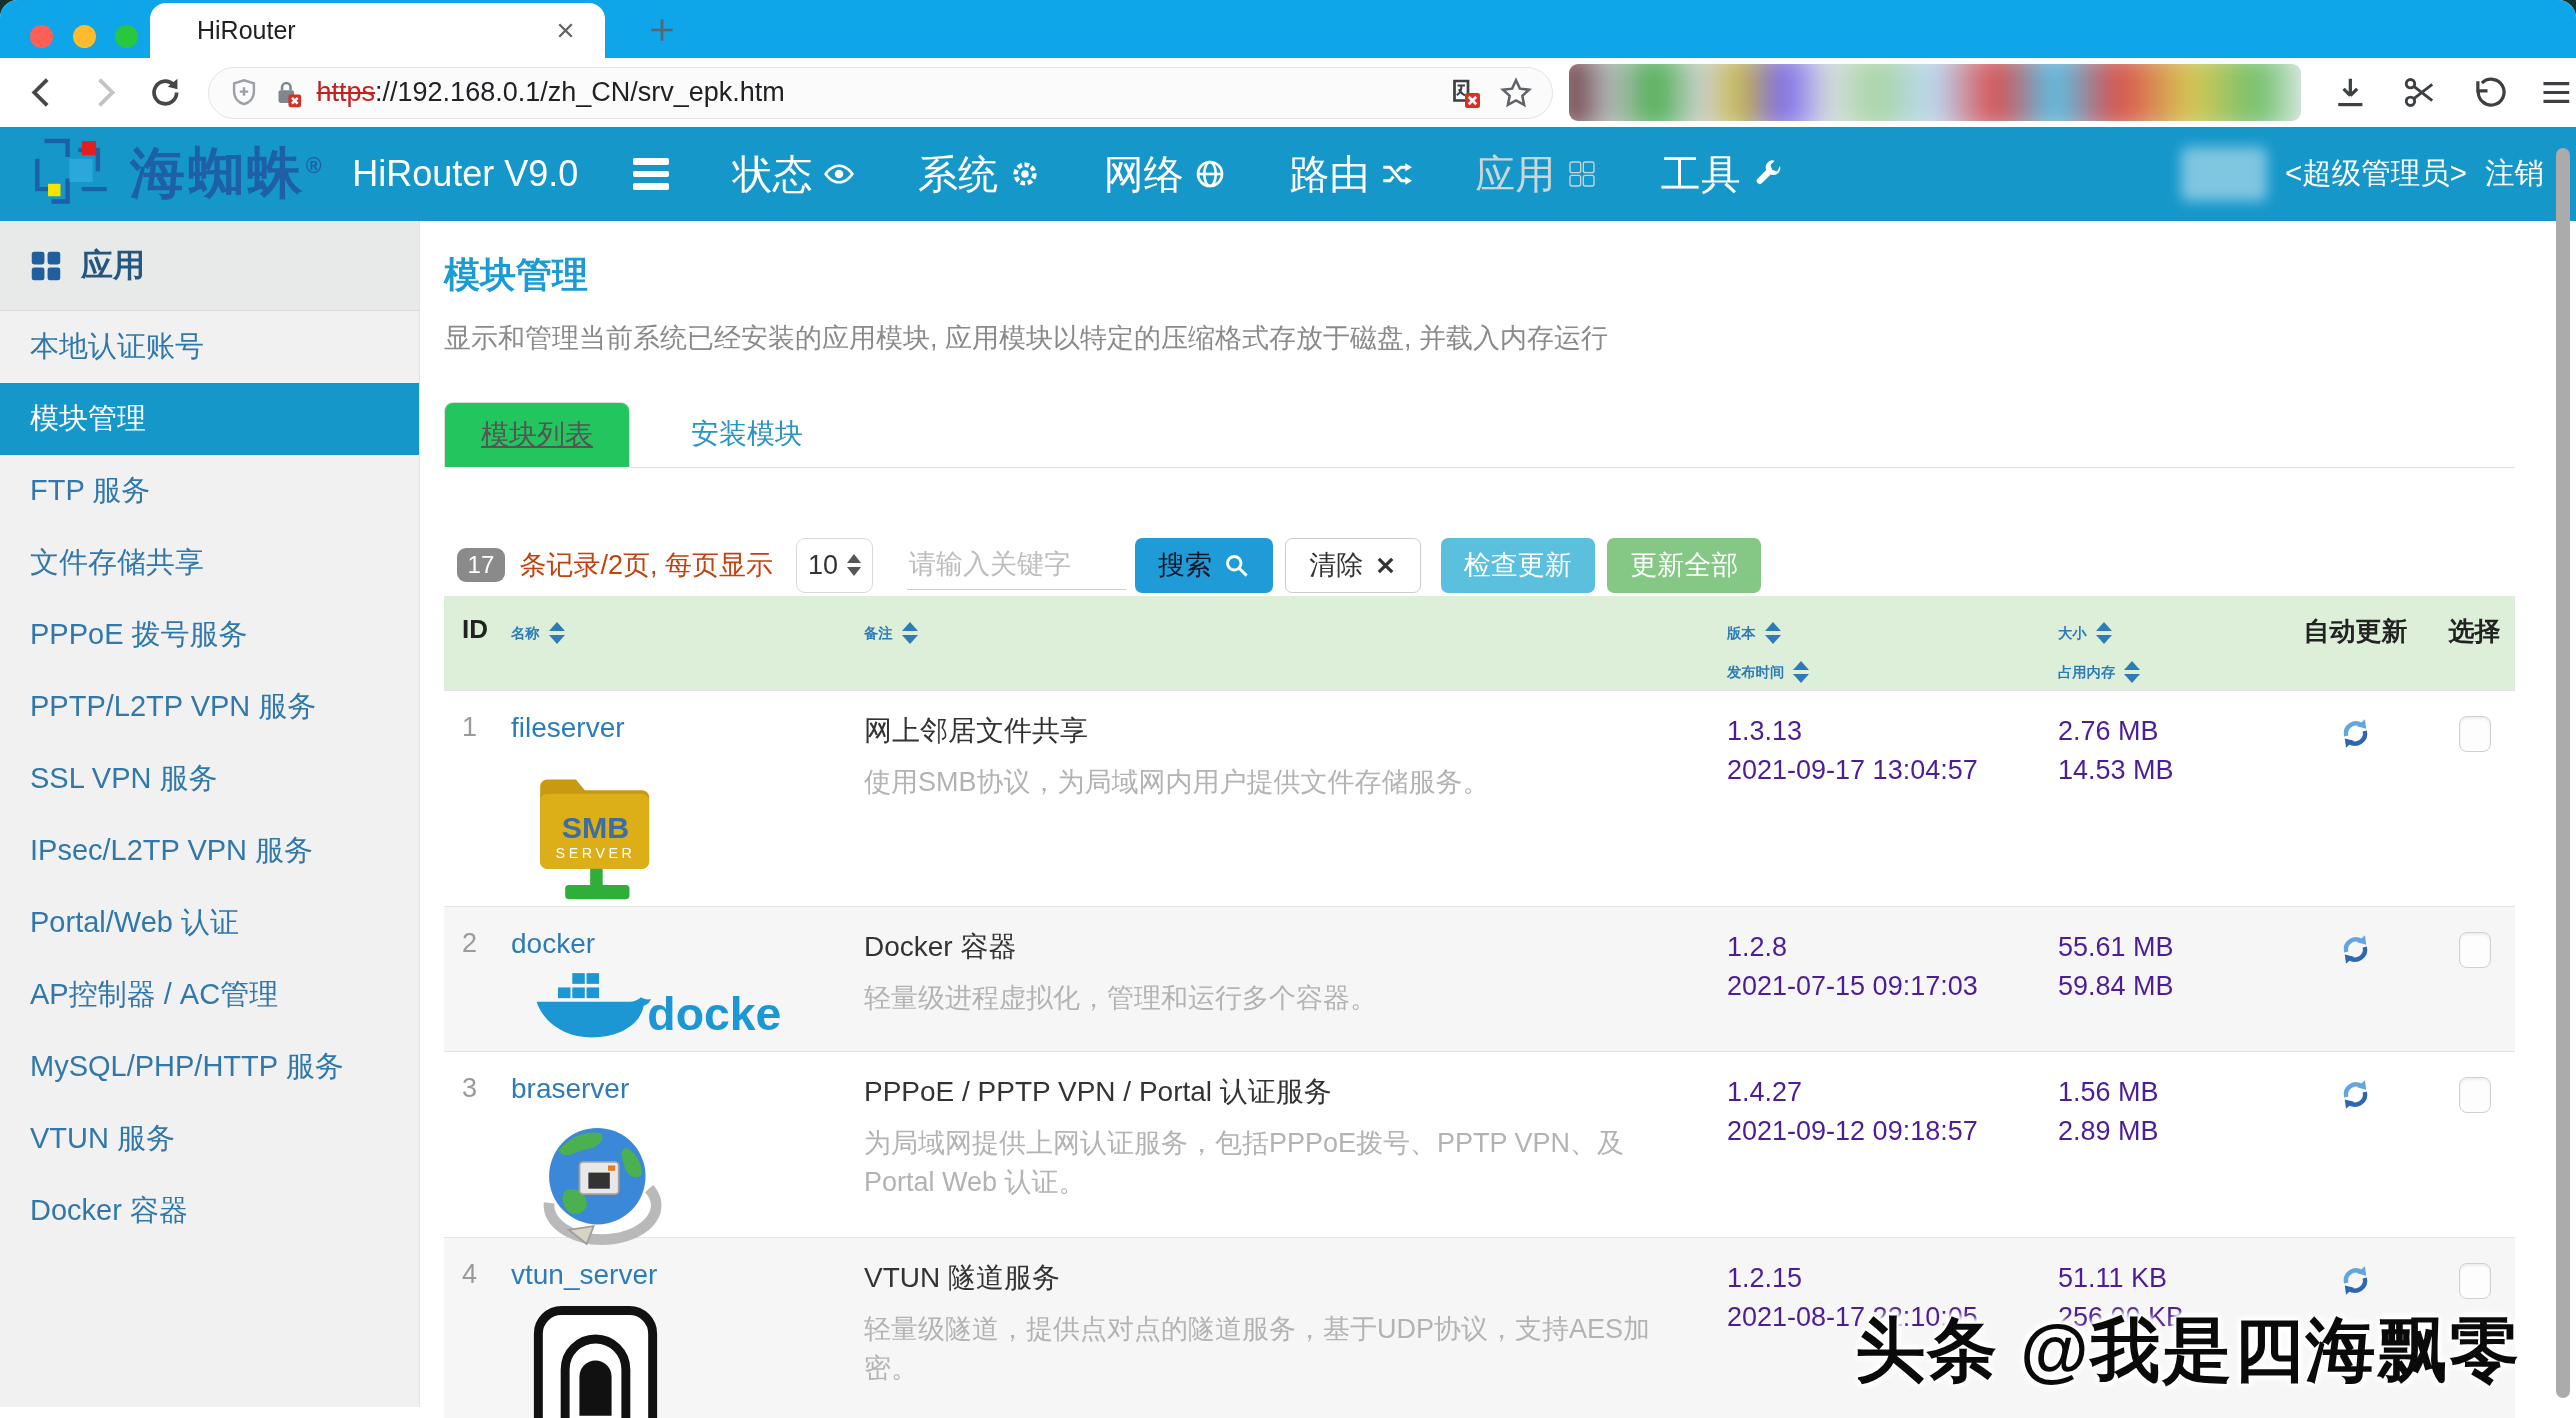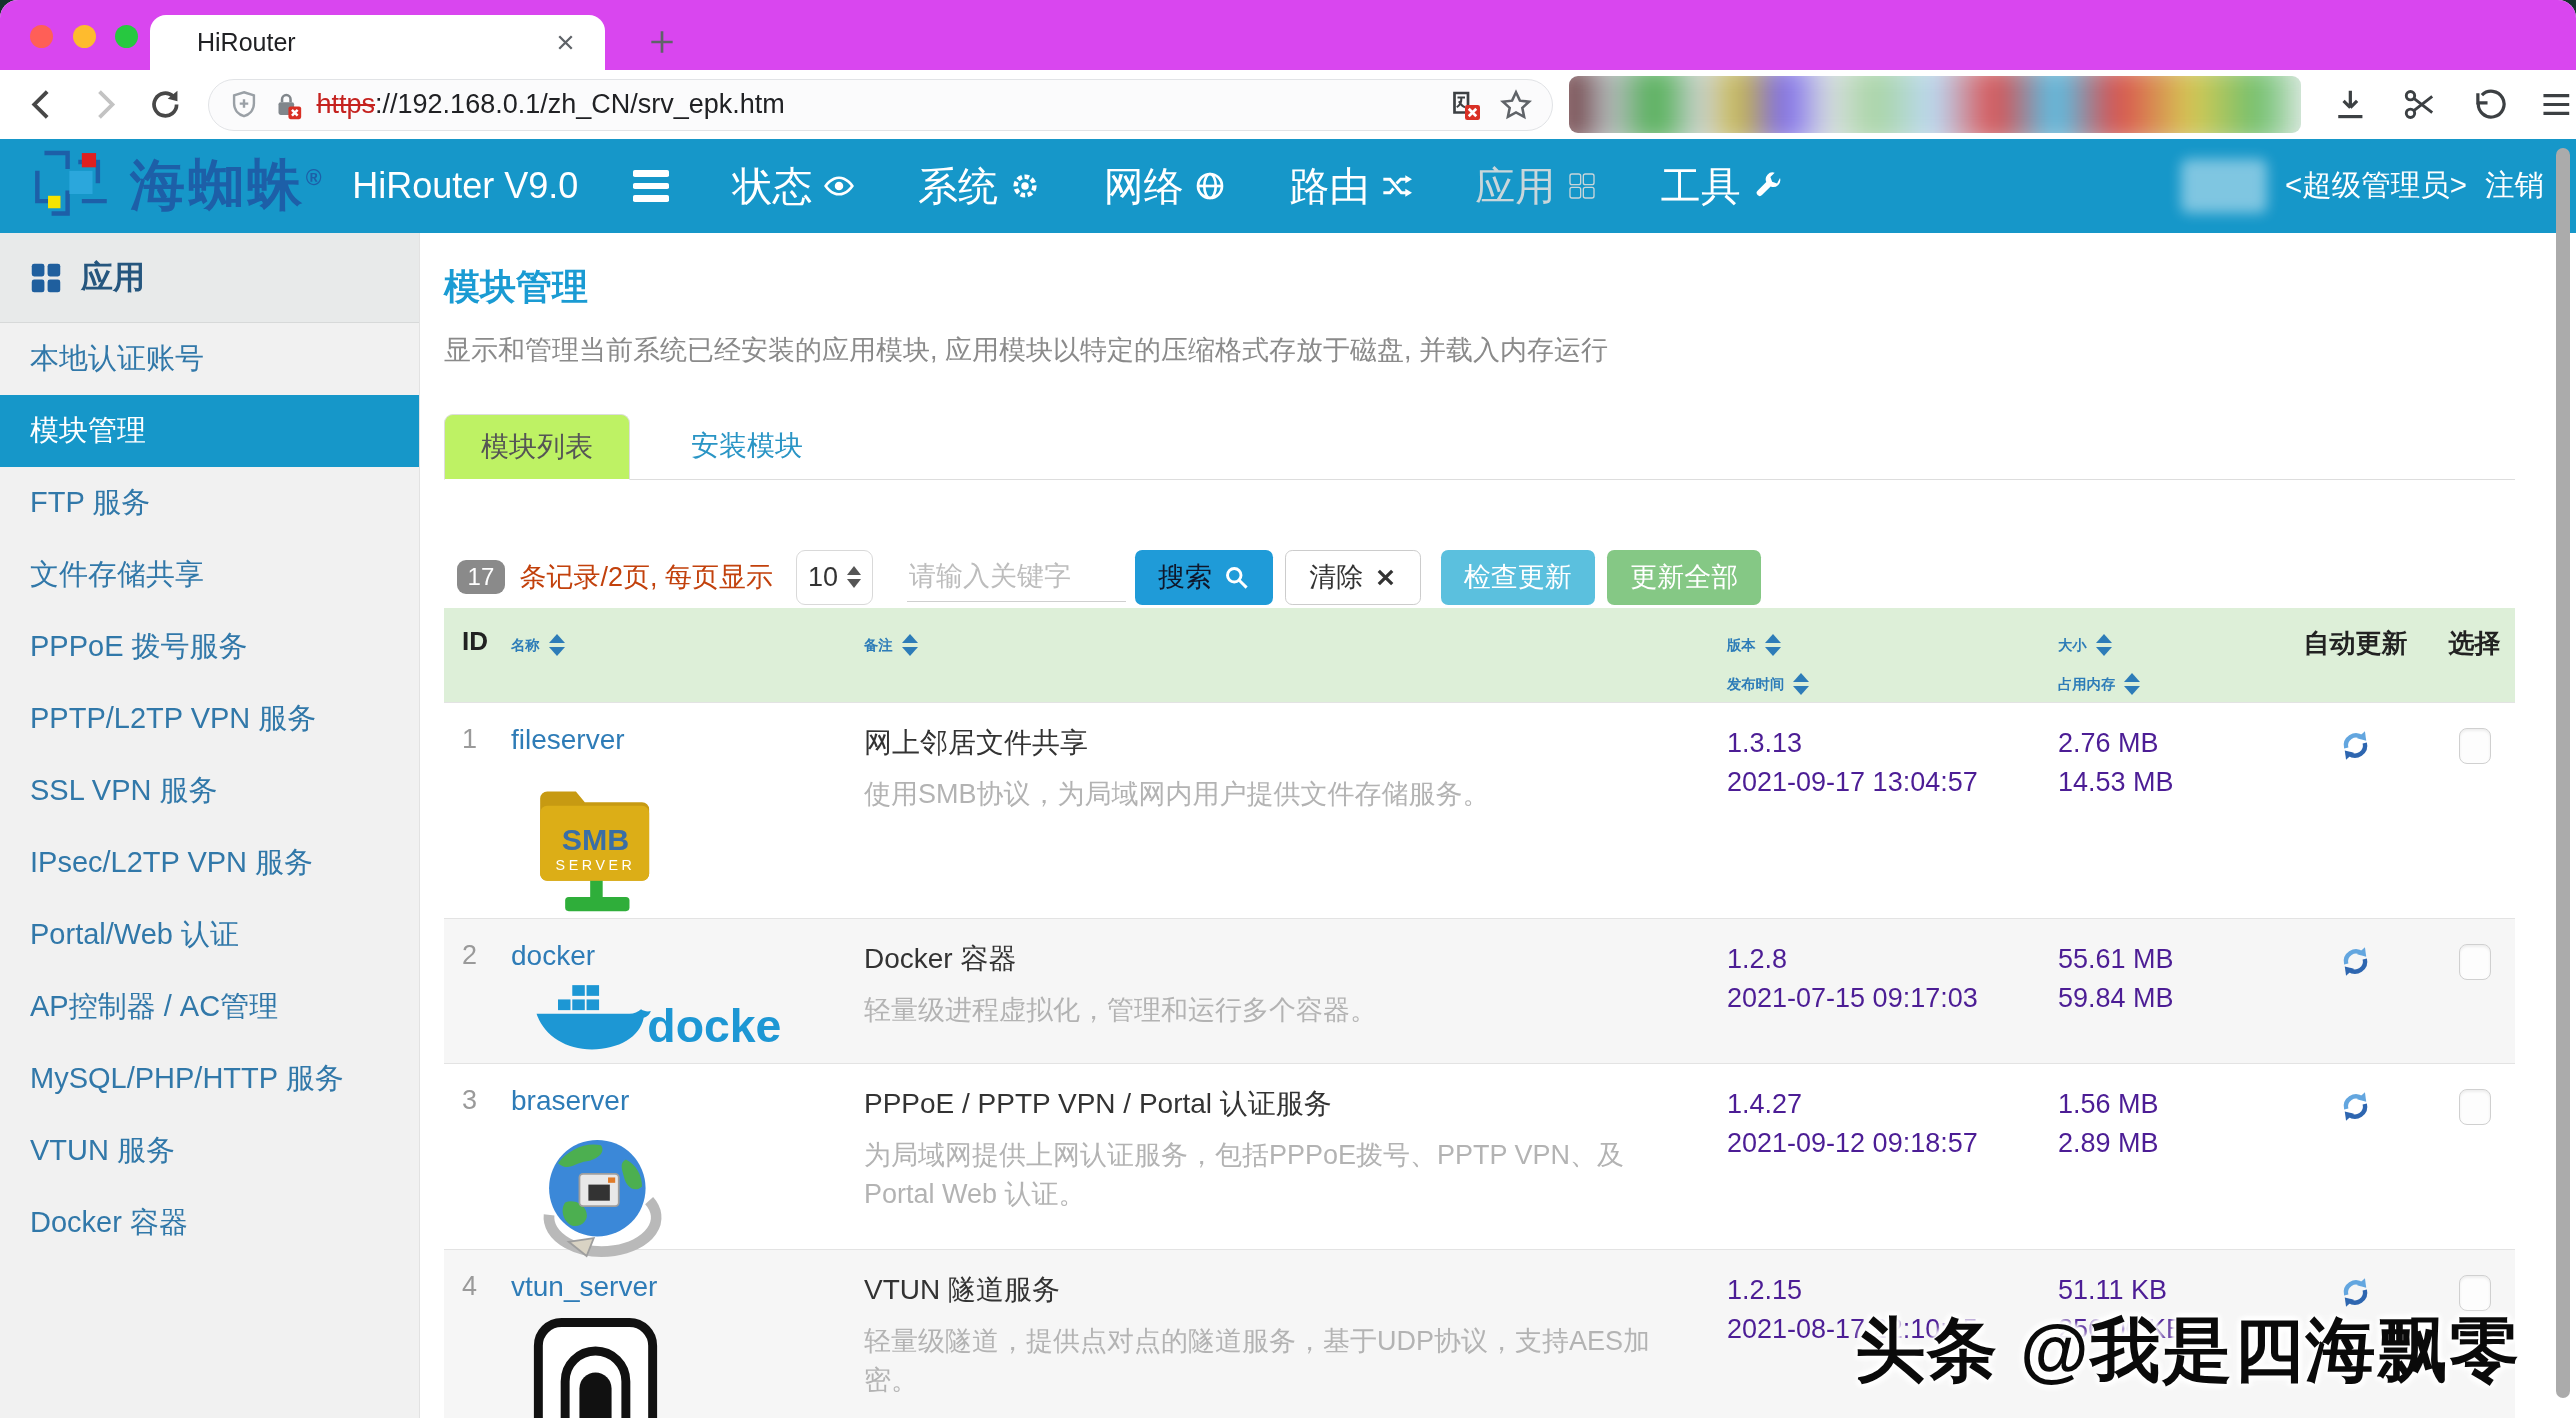--- a/index.html
+++ b/index.html
@@ -1,19 +1,19 @@
 <!DOCTYPE html>
 <html style="font-size:14.3px"><head>
 <meta charset="utf-8">
 <style>
   html,body{margin:0;padding:0;background:#15332d;font-family:"Liberation Sans","DejaVu Sans",sans-serif;}
   #root{position:relative;width:2576px;height:1419px;overflow:hidden;background:#fff;border-radius:18px 18px 0 0;}
 
   
-  .tabstrip{position:relative;height:70px;background:#d946ef;display:flex;align-items:flex-end;}
+  .tabstrip{position:relative;height:58px;background:#0ea5e9;display:flex;align-items:flex-end;}
   .lights{position:absolute;left:30px;top:25px;display:flex;gap:19.7px;}
   .light{width:23px;height:23px;border-radius:50%;}
   .light.red{background:#ff5f57}.light.yellow{background:#febb2e}.light.green{background:#27c840}
   .tab{margin-left:150px;width:381px;height:55px;background:#fff;border-radius:16px 16px 0 0;display:flex;align-items:center;padding:0 27px 0 47px;}
   .tab-title{font-size:25px;color:#202124;flex:1;}
   .tab-close{width:25px;height:25px;}
   .newtab{margin-left:41px;margin-bottom:12.5px;width:32px;height:32px;}
   .urlbar{height:69px;background:#fff;display:flex;align-items:center;}
   .navbtn{margin-left:23px;width:39px;height:39px;}
   .urlfield{margin-left:23px;width:1356px;height:52px;background:#fbfbfc;border:1.8px solid #e1e3e6;border-radius:29px;display:flex;align-items:center;padding:0 18px;box-sizing:border-box;}
@@ -46,21 +46,21 @@
   .sidebar{width:420px;background:#f1f1f1;border-right:1.8px solid #e2e2e2;box-sizing:border-box;flex-shrink:0;}
   .side-head{height:89px;background:#e8eaea;border-bottom:1.8px solid #d7d9d9;display:flex;align-items:center;padding-left:27px;gap:16px;color:#25567e;font-size:32px;font-weight:bold;}
   .side-item{height:72px;display:flex;align-items:center;padding-left:30px;font-size:29px;color:#3178a9;cursor:pointer;}
   .side-item.active{background:#1697c9;color:#fff;}
 
   .main{flex:1;background:#fff;position:relative;padding:30px 0 0 24px;box-sizing:border-box;}
   .page-title{font-size:36px;font-weight:bold;color:#1a9bd3;}
   .page-desc{margin-top:19.7px;font-size:27px;color:#8a8a8a;}
   .tabs{margin-top:45px;display:flex;align-items:flex-end;width:2071px;border-bottom:1.8px solid #ddd;}
   .tab2{height:66px;display:flex;align-items:center;padding:0 36px;font-size:28px;box-sizing:border-box;cursor:pointer;}
-  .tab2.active{background:#bef264;border:1.8px solid #ddd;border-bottom:1.8px solid #fff;border-radius:9px 9px 0 0;color:#555;margin-bottom:-1.8px;}
+  .tab2.active{background:#22c55e;border:1.8px solid #ddd;border-bottom:1.8px solid #fff;border-radius:9px 9px 0 0;color:#555;margin-bottom:-1.8px;text-decoration:underline;}
   .tab2.link{color:#2a95c5;border:none;margin-left:25px;}
 
   
   .toolbar{margin-top:70px;display:flex;align-items:center;}
   .badge17{margin-left:12.5px;min-width:38px;height:34px;background:#8a8a8a;color:#fff;border-radius:9px;font-size:24px;display:flex;align-items:center;justify-content:center;padding:0 5.4px;}
   .rec-text{margin-left:14.3px;font-size:27px;color:#c2410c;}
   .pagesize{margin-left:23px;width:77px;height:55px;border:1.8px solid #d9d9d9;border-radius:9px;background:#fff;display:flex;align-items:center;justify-content:center;gap:9px;font-size:27px;color:#333;box-sizing:border-box;cursor:pointer;}
   .spin{display:flex;flex-direction:column;gap:4.5px;}
   .spin i{width:0;height:0;border-left:7.2px solid transparent;border-right:7.2px solid transparent;}
   .spin .u{border-bottom:9px solid #555;} .spin .d{border-top:9px solid #555;}

